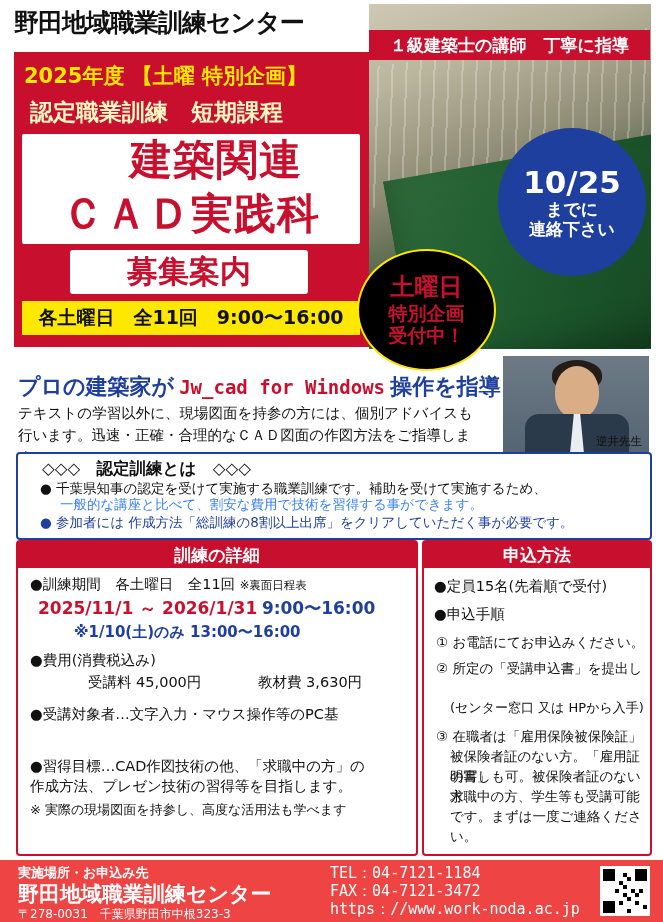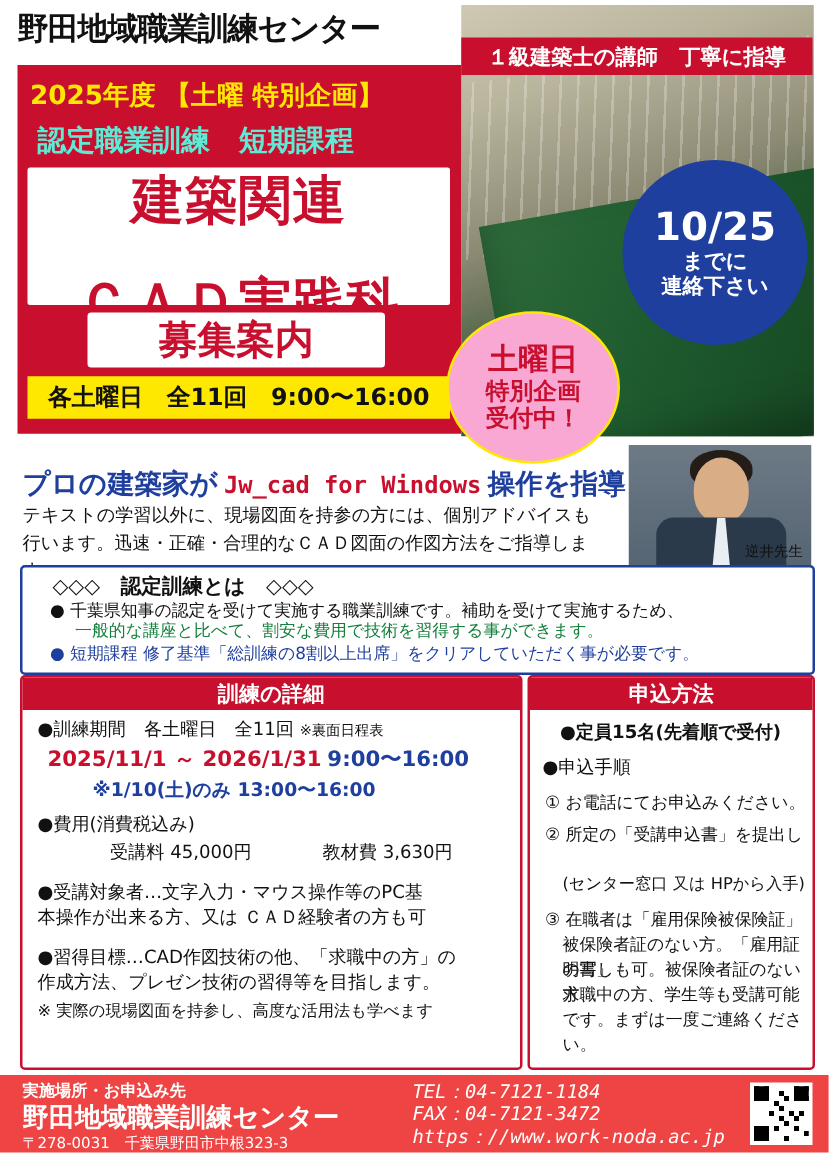--- a/index.html
+++ b/index.html
@@ -47,33 +47,33 @@
   .red-block{
     position:absolute;left:14px;top:52px;width:355px;height:295px;
     background:#c8102e;
   }
   .y1{
     position:absolute;left:10px;top:10px;width:335px;
     color:#ffe800;font-weight:bold;font-size:21px;white-space:nowrap;
   }
   .y2{
     position:absolute;left:16px;top:45px;width:330px;
-    color:#5eead4;font-weight:bold;font-size:23px;white-space:nowrap;
+    color:#fef9c3;font-weight:bold;font-size:23px;white-space:nowrap;
   }
   .w-band{
     position:absolute;left:8px;top:82px;width:338px;height:110px;
     background:#ffffff;border-radius:2px;
   }
   .big1{
     position:absolute;left:0;top:0;width:338px;text-align:center;
-    color:#c8102e;font-weight:bold;font-size:42px;line-height:52px;letter-spacing:1px;
+    color:#c8102e;font-weight:bold;font-size:42px;line-height:52px;letter-spacing:1px;padding-left:25px;
   }
   .big2{
     position:absolute;left:0;top:52px;width:338px;text-align:center;
-    color:#c8102e;font-weight:bold;font-size:42px;line-height:56px;letter-spacing:1px;margin-top:28px;
+    color:#c8102e;font-weight:bold;font-size:42px;line-height:56px;letter-spacing:1px;
   }
   .boshu{
     position:absolute;left:56px;top:198px;width:238px;height:44px;
     background:#ffffff;border-radius:3px;
     color:#c8102e;font-weight:bold;font-size:31px;
     display:flex;align-items:center;justify-content:center;
   }
   .yellow-bar{
     position:absolute;left:8px;top:249px;width:338px;height:34px;
     background:#ffe800;color:#111;font-weight:bold;font-size:19px;
@@ -86,21 +86,21 @@
     border-radius:50%;background:#1f3f9e;color:#fff;text-align:center;
     display:flex;flex-direction:column;align-items:center;justify-content:center;
     line-height:1.15;z-index:6;
   }
   .circle-blue .l1{font-size:31px;font-weight:bold;}
   .circle-blue .l2{font-size:17px;font-weight:bold;}
   .circle-blue .l3{font-size:17px;font-weight:bold;}
 
   .circle-yellow{
     position:absolute;left:357px;top:249px;width:135px;height:118px;
-    border-radius:50%;background:#f9a8d4;color:#c8102e;text-align:center;
+    border-radius:50%;background:#000000;color:#c8102e;text-align:center;
     display:flex;flex-direction:column;align-items:center;justify-content:center;
     line-height:1.18;border:2px solid #ffe800;z-index:7;
   }
   .circle-yellow .l1{font-size:24px;font-weight:bold;}
   .circle-yellow .l2{font-size:19px;font-weight:bold;}
   .circle-yellow .l3{font-size:19px;font-weight:bold;}
 
   
   .pro-line{
     position:absolute;left:18px;top:372px;width:470px;white-space:nowrap;
@@ -142,21 +142,21 @@
 
   
   .info-box{
     position:absolute;left:16px;top:452px;width:632px;height:84px;
     border:2px solid #1f3f9e;border-radius:4px;background:#fff;
   }
   .info-title{
     position:absolute;left:24px;top:4px;font-size:16.5px;font-weight:bold;color:#111;
   }
   .info-l1{position:absolute;left:22px;top:26px;font-size:13.5px;color:#111;}
-  .info-l2{position:absolute;left:42px;top:42px;font-size:13.5px;color:#15803d;}
+  .info-l2{position:absolute;left:42px;top:42px;font-size:13.5px;color:#3b82f6;}
   .info-l3{position:absolute;left:22px;top:60px;font-size:13.5px;color:#1f3f9e;}
 
   
   .panel{
     position:absolute;border:2px solid #c8102e;border-radius:4px;background:#fff;
   }
   .panel-left{left:16px;top:540px;width:398px;height:312px;}
   .panel-right{left:422px;top:540px;width:226px;height:312px;}
   .panel-head{
     position:absolute;left:0;top:0;right:0;height:26px;background:#c8102e;color:#fff;
@@ -167,21 +167,21 @@
   .ln-red{color:#c8102e;font-weight:bold;}
   .ln-blue{color:#1f3f9e;font-weight:bold;}
 
   
   .footer{
     position:absolute;left:0;top:860px;width:663px;height:72px;background:#ef4444;
   }
   .f1{position:absolute;left:18px;top:4px;color:#fff;font-size:13px;font-weight:bold;}
   .f2{position:absolute;left:18px;top:20px;color:#fff;font-size:21px;font-weight:bold;white-space:nowrap;}
   .f3{position:absolute;left:18px;top:46px;color:#fff;font-size:12px;}
-  .f-tel{position:absolute;left:330px;top:4px;color:#fff;font-size:15px;line-height:18px;font-family:"DejaVu Sans Mono","Liberation Mono",monospace;font-style:italic;}
+  .f-tel{position:absolute;left:330px;top:4px;color:#fff;font-size:15px;line-height:18px;font-family:"DejaVu Sans Mono","Liberation Mono",monospace;}
   .qr{
     position:absolute;left:600px;top:866px;width:50px;height:50px;background:#fff;
     padding:3px;box-sizing:border-box;
   }
   .qr svg{display:block;}
 </style>
 </head>
 <body>
 
 <div class="page">
@@ -230,21 +230,21 @@
     <div class="head"></div>
     <div class="body"></div>
     <div class="shirt"></div>
   </div>
   <div class="teacher-name">逆井先生</div>
 
   <div class="info-box">
     <div class="info-title">◇◇◇　認定訓練とは　◇◇◇</div>
     <div class="info-l1">●  千葉県知事の認定を受けて実施する職業訓練です。補助を受けて実施するため、</div>
     <div class="info-l2">一般的な講座と比べて、割安な費用で技術を習得する事ができます。</div>
-    <div class="info-l3">●  短期課程 修了基準「総訓練の8割以上出席」をクリアしていただく事が必要です。</div>
+    <div class="info-l3">●  参加者には 作成方法「総訓練の8割以上出席」をクリアしていただく事が必要です。</div>
   </div>
 
   <div class="panel panel-left">
     <div class="panel-head">訓練の詳細</div>
 
     <div class="pl" style="left:12px;top:32px;width:380px;">
       <span>●訓練期間　各土曜日　全11回</span>
       <span style="font-size:11.5px;">※裏面日程表</span>
     </div>
 
@@ -253,31 +253,30 @@
       <span class="ln-blue" style="font-size:17px;">9:00〜16:00</span>
     </div>
 
     <div class="pl ln-blue" style="left:56px;top:80px;width:340px;font-size:15px;">※1/10(土)のみ  13:00〜16:00</div>
 
     <div class="pl" style="left:12px;top:108px;">●費用(消費税込み)</div>
     <div class="pl" style="left:70px;top:130px;">受講料 45,000円</div>
     <div class="pl" style="left:240px;top:130px;">教材費 3,630円</div>
 
     <div class="pl" style="left:12px;top:162px;">●受講対象者…文字入力・マウス操作等のPC基</div>
-    <div class="pl" style="left:12px;top:182px;">本操作が出来る方、又は ＣＡＤ経験者の方も可</div>
 
     <div class="pl" style="left:12px;top:214px;">●習得目標…CAD作図技術の他、「求職中の方」の</div>
     <div class="pl" style="left:12px;top:234px;">作成方法、プレゼン技術の習得等を目指します。</div>
     <div class="pl" style="left:12px;top:258px;font-size:13px;">※ 実際の現場図面を持参し、高度な活用法も学べます</div>
   </div>
 
   <div class="panel panel-right">
     <div class="panel-head">申込方法</div>
 
-    <div class="pl" style="left:24px;top:34px;font-weight:bold;">●定員15名(先着順で受付)</div>
+    <div class="pl" style="left:10px;top:34px;">●定員15名(先着順で受付)</div>
     <div class="pl" style="left:10px;top:62px;">●申込手順</div>
 
     <div class="pl" style="left:12px;top:116px;font-size:13.5px;">② 所定の「受講申込書」を提出し</div>
 
     <div class="pl" style="left:12px;top:90px;font-size:13.5px;">① お電話にてお申込みください。</div>
     <div class="pl" style="left:26px;top:156px;font-size:13px;">(センター窓口 又は HPから入手)</div>
 
     <div class="pl" style="left:12px;top:184px;font-size:13.5px;">③ 在職者は「雇用保険被保険証」</div>
     <div class="pl" style="left:26px;top:204px;font-size:13.5px;">被保険者証のない方。「雇用証明書」</div>
     <div class="pl" style="left:26px;top:224px;font-size:13.5px;">の写しも可。被保険者証のない方、</div>

